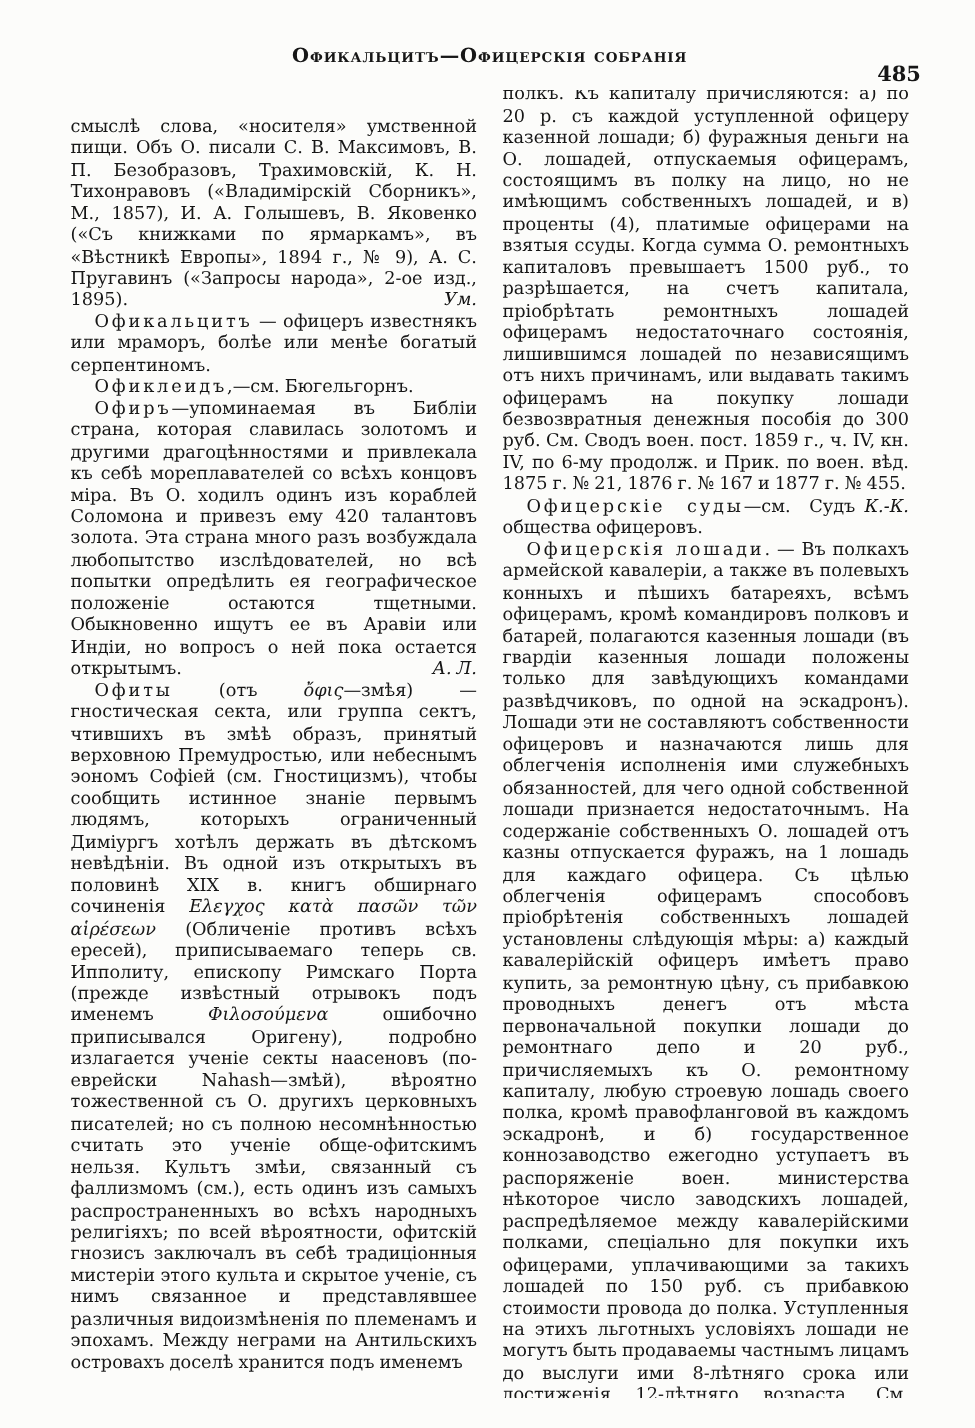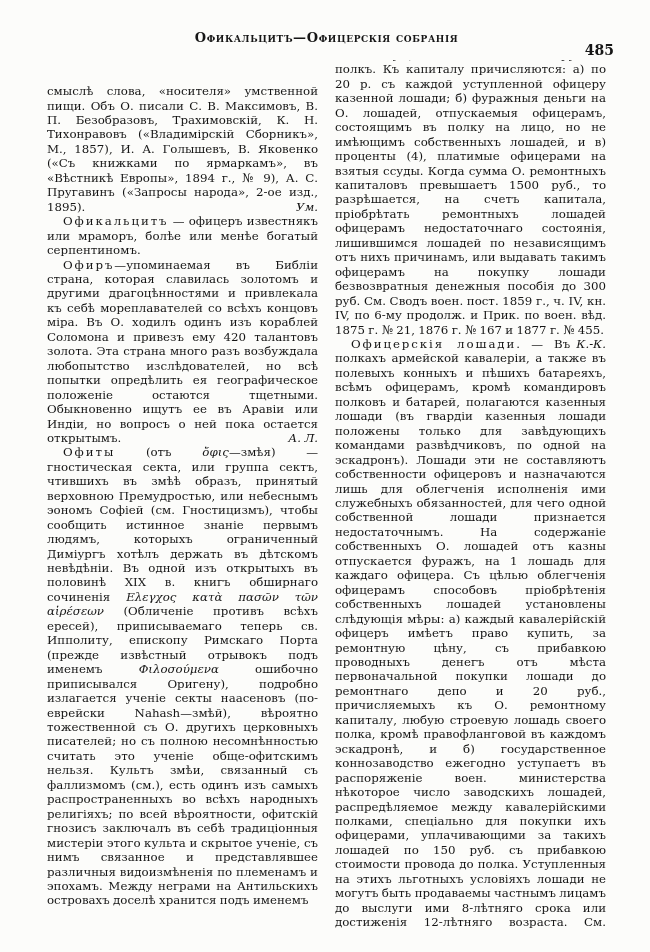--- a/index.html
+++ b/index.html
@@ -85,22 +85,24 @@
 
 <div class="page">
   <div class="header">
     <span class="running-title">Офикальцитъ—Офицерскія собранія</span>
     <span class="page-number">485</span>
   </div>
   <div class="columns">
     <div class="col col-left" id="col-left">
         <p class="para continuation"><span class="seg">смыслѣ слова, «носителя» умственной пищи. Объ О. писали С. В. Максимовъ, В. П. Безобразовъ, Трахимовскій, К. Н. Тихонравовъ («Владимірскій Сборникъ», М., 1857), И. А. Голышевъ, В. Яковенко («Съ книжками по ярмаркамъ», въ «Вѣстникѣ Европы», 1894 г., № 9), А. С. Пругавинъ («Запросы народа», 2-ое изд., 1895).</span><span class="signature">Ум.</span></p>
         <p class="para entry"><span class="headword">Офикальцитъ</span><span class="seg"> — офицеръ известнякъ или мраморъ, болѣе или менѣе богатый серпентиномъ.</span></p>
+        <p class="para entry"><span class="headword">Офиклеидъ</span><span class="seg">,—см. Бюгельгорнъ.</span></p>
         <p class="para entry"><span class="headword">Офиръ</span><span class="seg">—упоминаемая въ Библіи страна, которая славилась золотомъ и другими драгоцѣнностями и привлекала къ себѣ мореплавателей со всѣхъ концовъ міра. Въ О. ходилъ одинъ изъ кораблей Соломона и привезъ ему 420 талантовъ золота. Эта страна много разъ возбуждала любопытство изслѣдователей, но всѣ попытки опредѣлить ея географическое положеніе остаются тщетными. Обыкновенно ищутъ ее въ Аравіи или Индіи, но вопросъ о ней пока остается открытымъ.</span><span class="signature">А. Л.</span></p>
         <p class="para entry"><span class="headword">Офиты</span><span class="seg"> (отъ </span><span class="seg italic">ὄφις</span><span class="seg">—змѣя) — гностическая секта, или группа сектъ, чтившихъ въ змѣѣ образъ, принятый верховною Премудростью, или небеснымъ эономъ Софіей (см. Гностицизмъ), чтобы сообщить истинное знаніе первымъ людямъ, которыхъ ограниченный Диміургъ хотѣлъ держать въ дѣтскомъ невѣдѣніи. Въ одной изъ открытыхъ въ половинѣ XIX в. книгъ обширнаго сочиненія </span><span class="seg italic">Ελεγχος κατὰ πασῶν τῶν αἱρέσεων</span><span class="seg"> (Обличеніе противъ всѣхъ ересей), приписываемаго теперь св. Ипполиту, епископу Римскаго Порта (прежде извѣстный отрывокъ подъ именемъ </span><span class="seg italic">Φιλοσούμενα</span><span class="seg"> ошибочно приписывался Оригену), подробно излагается ученіе секты наасеновъ (по-еврейски Nahash—змѣй), вѣроятно тожественной съ О. другихъ церковныхъ писателей; но съ полною несомнѣнностью считать это ученіе обще-офитскимъ нельзя. Культъ змѣи, связанный съ фаллизмомъ (см.), есть одинъ изъ самыхъ распространенныхъ во всѣхъ народныхъ религіяхъ; по всей вѣроятности, офитскій гнозисъ заключалъ въ себѣ традиціонныя мистеріи этого культа и скрытое ученіе, съ нимъ связанное и представлявшее различныя видоизмѣненія по племенамъ и эпохамъ. Между неграми на Антильскихъ островахъ доселѣ хранится подъ именемъ </span></p>
       </div>
     <div class="divider"></div>
     <div class="col col-right" id="col-right">
         <p class="para continuation"><span class="seg">Первоначально на образованіе капитала было отпущено отъ казны по 1200 руб. на полкъ. Къ капиталу причисляются: а) по 20 р. съ каждой уступленной офицеру казенной лошади; б) фуражныя деньги на О. лошадей, отпускаемыя офицерамъ, состоящимъ въ полку на лицо, но не имѣющимъ собственныхъ лошадей, и в) проценты (4), платимые офицерами на взятыя ссуды. Когда сумма О. ремонтныхъ капиталовъ превышаетъ 1500 руб., то разрѣшается, на счетъ капитала, пріобрѣтать ремонтныхъ лошадей офицерамъ недостаточнаго состоянія, лишившимся лошадей по независящимъ отъ нихъ причинамъ, или выдавать такимъ офицерамъ на покупку лошади безвозвратныя денежныя пособія до 300 руб. См. Сводъ воен. пост. 1859 г., ч. IV, кн. IV, по 6-му продолж. и Прик. по воен. вѣд. 1875 г. № 21, 1876 г. № 167 и 1877 г. № 455.</span><span class="signature">К.-К.</span></p>
+        <p class="para entry"><span class="headword">Офицерскіе суды</span><span class="seg">—см. Судъ общества офицеровъ.</span></p>
         <p class="para entry"><span class="headword">Офицерскія лошади</span><span class="seg">. — Въ полкахъ армейской кавалеріи, а также въ полевыхъ конныхъ и пѣшихъ батареяхъ, всѣмъ офицерамъ, кромѣ командировъ полковъ и батарей, полагаются казенныя лошади (въ гвардіи казенныя лошади положены только для завѣдующихъ командами развѣдчиковъ, по одной на эскадронъ). Лошади эти не составляютъ собственности офицеровъ и назначаются лишь для облегченія исполненія ими служебныхъ обязанностей, для чего одной собственной лошади признается недостаточнымъ. На содержаніе собственныхъ О. лошадей отъ казны отпускается фуражъ, на 1 лошадь для каждаго офицера. Съ цѣлью облегченія офицерамъ способовъ пріобрѣтенія собственныхъ лошадей установлены слѣдующія мѣры: а) каждый кавалерійскій офицеръ имѣетъ право купить, за ремонтную цѣну, съ прибавкою проводныхъ денегъ отъ мѣста первоначальной покупки лошади до ремонтнаго депо и 20 руб., причисляемыхъ къ О. ремонтному капиталу, любую строевую лошадь своего полка, кромѣ правофланговой въ каждомъ эскадронѣ, и б) государственное коннозаводство ежегодно уступаетъ въ распоряженіе воен. министерства нѣкоторое число заводскихъ лошадей, распредѣляемое между кавалерійскими полками, спеціально для покупки ихъ офицерами, уплачивающими за такихъ лошадей по 150 руб. съ прибавкою стоимости провода до полка. Уступленныя на этихъ льготныхъ условіяхъ лошади не могутъ быть продаваемы частнымъ лицамъ до выслуги ими 8-лѣтняго срока или достиженія 12-лѣтняго возраста. См. Прик. по воен. вѣд. 1881 г. № 245, 1887 г. № 230 и 1896 г. № 32.</span></p>
       </div>
   </div>
 </div>
 
 </body></html>

